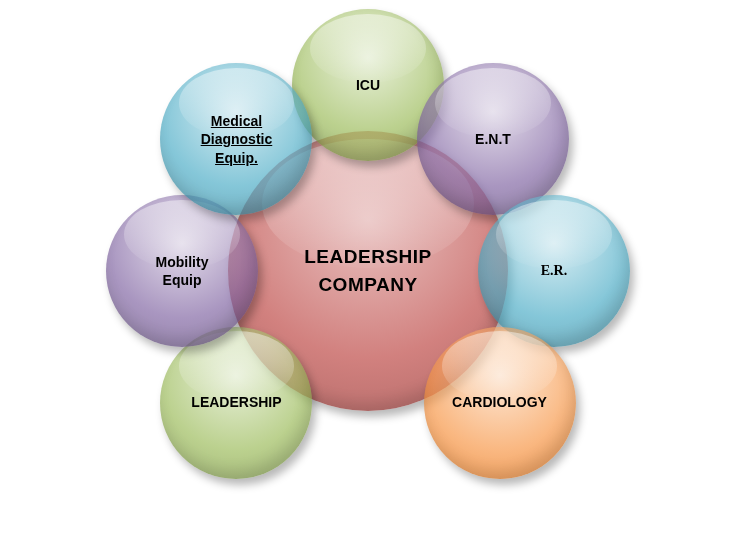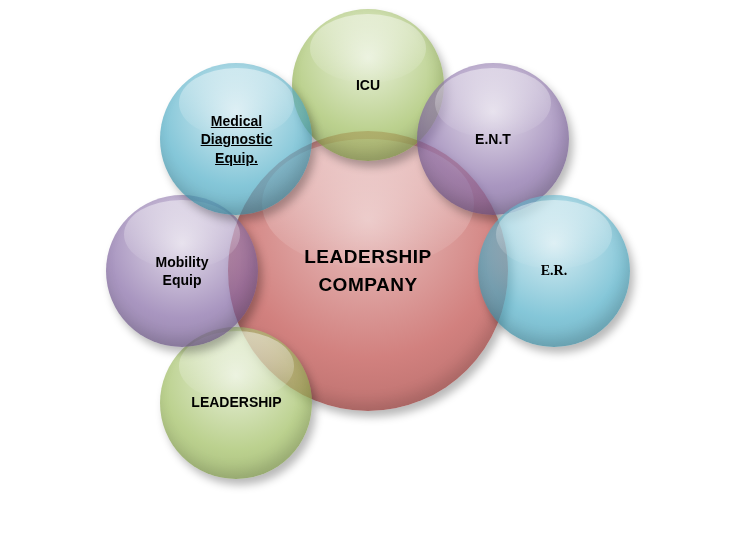--- a/index.html
+++ b/index.html
@@ -68,20 +68,24 @@
       <span class="label">ICU</span>
     </div>
     <div class="circle sat" style="left: 417px; top: 63.4781px; height: 152px; width: 152px; background: radial-gradient(circle at 50% 32%, rgba(204, 192, 217, 0.557) 0%, rgba(128, 100, 162, 0.68) 58%, rgba(95, 73, 122, 0.72) 100%);">
       <div class="gloss"></div>
       <span class="label">E.N.T</span>
     </div>
     <div class="circle sat" style="left: 478px; top: 195px; height: 152px; width: 152px; background: radial-gradient(circle at 50% 32%, rgba(182, 221, 232, 0.557) 0%, rgba(75, 172, 198, 0.68) 58%, rgba(49, 132, 155, 0.72) 100%); font-family: Liberation Serif, serif;">
       <div class="gloss"></div>
       <span class="label">E.R.</span>
     </div>
+    <div class="circle sat" style="left: 423.522px; top: 326.522px; height: 152px; width: 152px; background: radial-gradient(circle at 50% 32%, rgba(251, 212, 180, 0.557) 0%, rgba(247, 150, 70, 0.68) 58%, rgba(227, 108, 9, 0.72) 100%);">
+      <div class="gloss"></div>
+      <span class="label">CARDIOLOGY</span>
+    </div>
     <div class="circle sat" style="left: 160.478px; top: 326.522px; height: 152px; width: 152px; background: radial-gradient(circle at 50% 32%, rgba(214, 228, 188, 0.557) 0%, rgba(155, 187, 89, 0.68) 58%, rgba(118, 146, 60, 0.72) 100%);">
       <div class="gloss"></div>
       <span class="label">LEADERSHIP</span>
     </div>
     <div class="circle sat" style="left: 106px; top: 195px; height: 152px; width: 152px; background: radial-gradient(circle at 50% 32%, rgba(204, 192, 217, 0.557) 0%, rgba(128, 100, 162, 0.68) 58%, rgba(95, 73, 122, 0.72) 100%);">
       <div class="gloss"></div>
       <span class="label">Mobility
 Equip</span>
     </div>
     <div class="circle sat" style="left: 160.478px; top: 63.4781px; height: 152px; width: 152px; background: radial-gradient(circle at 50% 32%, rgba(182, 221, 232, 0.557) 0%, rgba(75, 172, 198, 0.68) 58%, rgba(49, 132, 155, 0.72) 100%); text-decoration: underline;">

